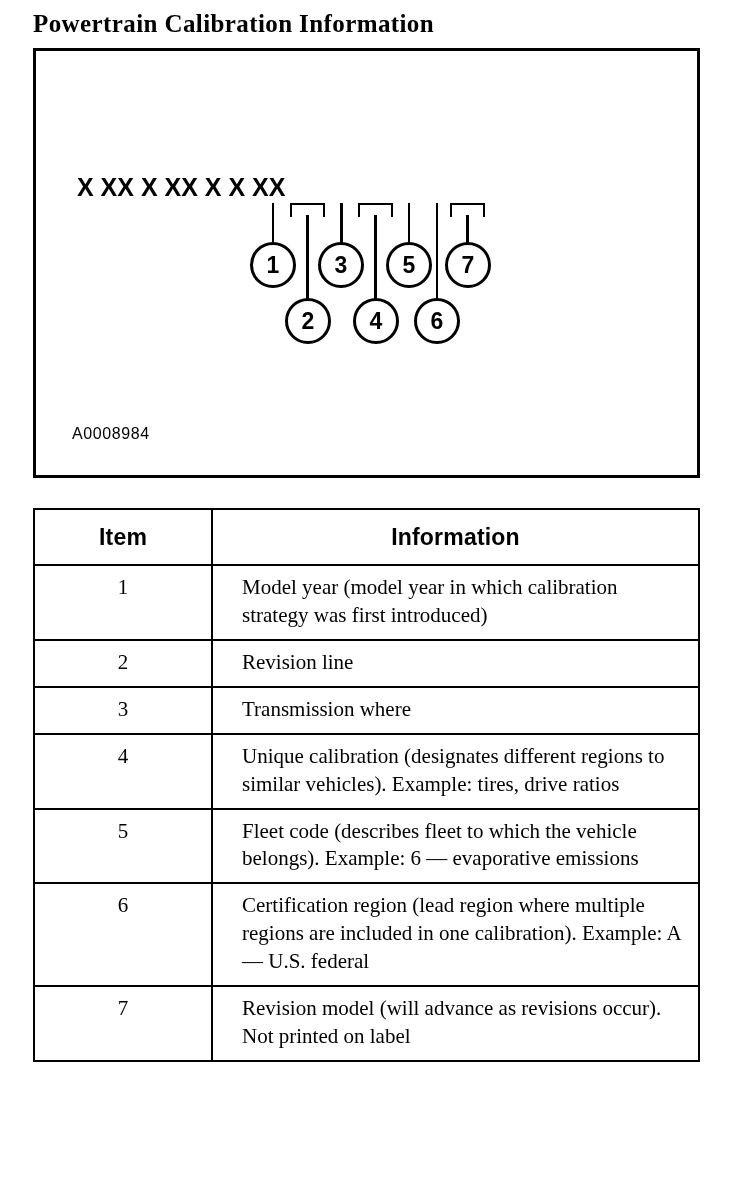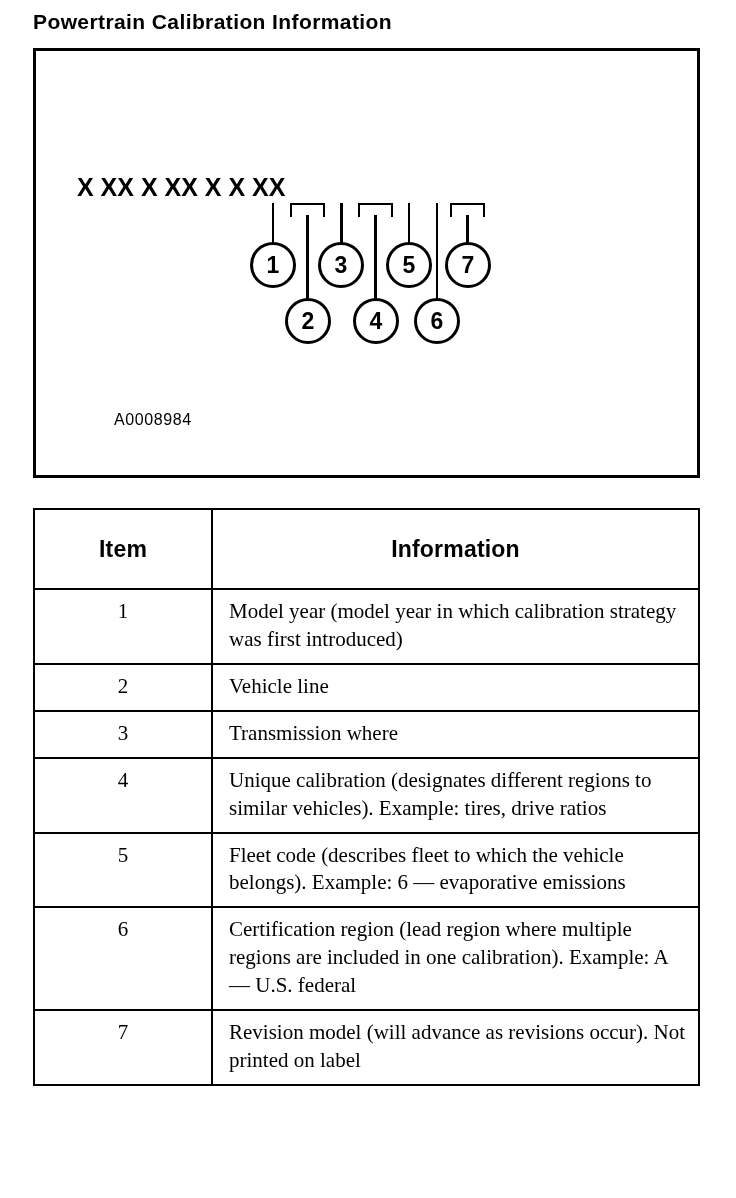--- a/index.html
+++ b/index.html
@@ -14,46 +14,45 @@
     font-family: "Liberation Serif", serif;
     color: #000000;
     overflow: hidden;
   }
 
   
   .page-title {
     position: absolute;
     left: 33px;
     top: 10px;
-    font-family: Liberation Sans, sans-serif;
-    font-weight: bold;
-    font-size: 21px;
+    font-family: Liberation Serif, serif;
+    font-weight: bold;
+    font-size: 25px;
     letter-spacing: 0.4px;
     white-space: nowrap;
   }
 
   
   .figure-box {
     position: absolute;
     left: 33px;
     top: 48px;
     width: 667px;
     height: 430px;
     border: 3px solid #000000;
     box-sizing: border-box;
     background: #ffffff;
   }
   .figure-id {
     position: absolute;
     left: 36px;
-    top: 360px;
+    top: 374px;
     font-family: "Liberation Sans", sans-serif;
     font-size: 16px;
     letter-spacing: 0.6px;
-    margin-left: 42px;
   }
 
   
   .diagram {
     position: absolute;
     left: 0;
     top: 0;
     width: 667px;
     height: 430px;
   }
@@ -105,21 +104,21 @@
     left: 33px;
     top: 508px;
     width: 667px;
     border-collapse: collapse;
     table-layout: fixed;
   }
   .info-table th,
   .info-table td {
     border: 2px solid #000000;
     vertical-align: top;
-    padding: 16px;
+    padding: 4px;
   }
   .info-table th {
     font-family: "Liberation Sans", sans-serif;
     font-weight: bold;
     font-size: 23px;
     text-align: center;
     height: 46px;
     vertical-align: middle;
     letter-spacing: 0.2px;
   }
@@ -130,21 +129,21 @@
     text-align: center;
     font-family: "Liberation Serif", serif;
     font-size: 21px;
     padding-top: 9px;
     padding-bottom: 9px;
   }
   td.desc-cell {
     font-family: "Liberation Serif", serif;
     font-size: 21px;
     line-height: 1.33;
-    padding: 8px 10px 9px 16px;
+    padding: 8px 10px 9px 29px;
     text-align: left;
   }
 </style>
 </head>
 <body>
 
 <div class="page-title">Powertrain Calibration Information</div>
 
 <div class="figure-box">
 
@@ -198,21 +197,21 @@
       <th>Information</th>
     </tr>
   </thead>
   <tbody>
     <tr>
       <td class="item-cell">1</td>
       <td class="desc-cell">Model year (model year in which calibration strategy was first introduced)</td>
     </tr>
     <tr>
       <td class="item-cell">2</td>
-      <td class="desc-cell">Vehicle line</td>
+      <td class="desc-cell">Revision line</td>
     </tr>
     <tr>
       <td class="item-cell">3</td>
       <td class="desc-cell">Transmission where</td>
     </tr>
     <tr>
       <td class="item-cell">4</td>
       <td class="desc-cell">Unique calibration (designates different regions to similar vehicles). Example: tires, drive ratios</td>
     </tr>
     <tr>

